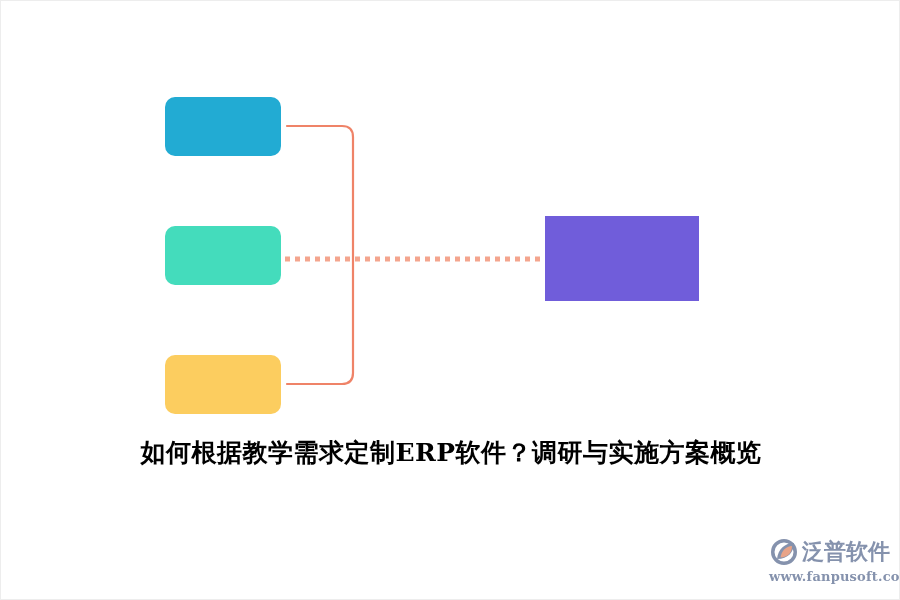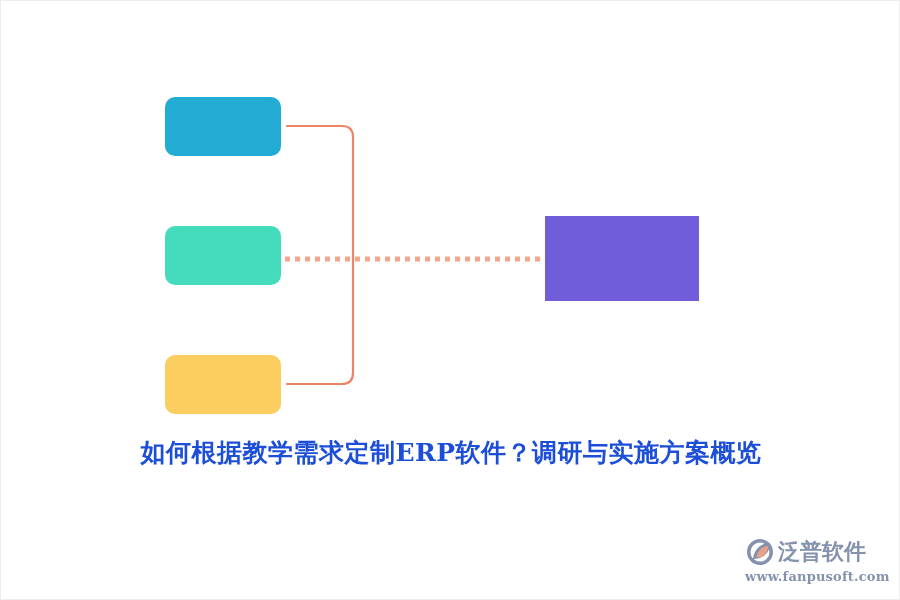--- a/index.html
+++ b/index.html
@@ -72,28 +72,28 @@
     position: absolute;
     left: 0;
     top: 430px;
     width: 900px;
     text-align: center;
     font-family: "DejaVu Serif", "Liberation Serif", serif;
     font-weight: bold;
     font-size: 25px;
     line-height: 44px;
     letter-spacing: 0.5px;
-    color: #1d4ed8;
+    color: #000000;
     white-space: nowrap;
   }
 
   
   #brand-logo {
     position: absolute;
-    left: 744px;
+    left: 768px;
     top: 536px;
     width: 124px;
     height: 52px;
   }
   #brand-logo-row {
     display: flex;
     align-items: center;
     height: 30px;
   }
   #brand-mark {

